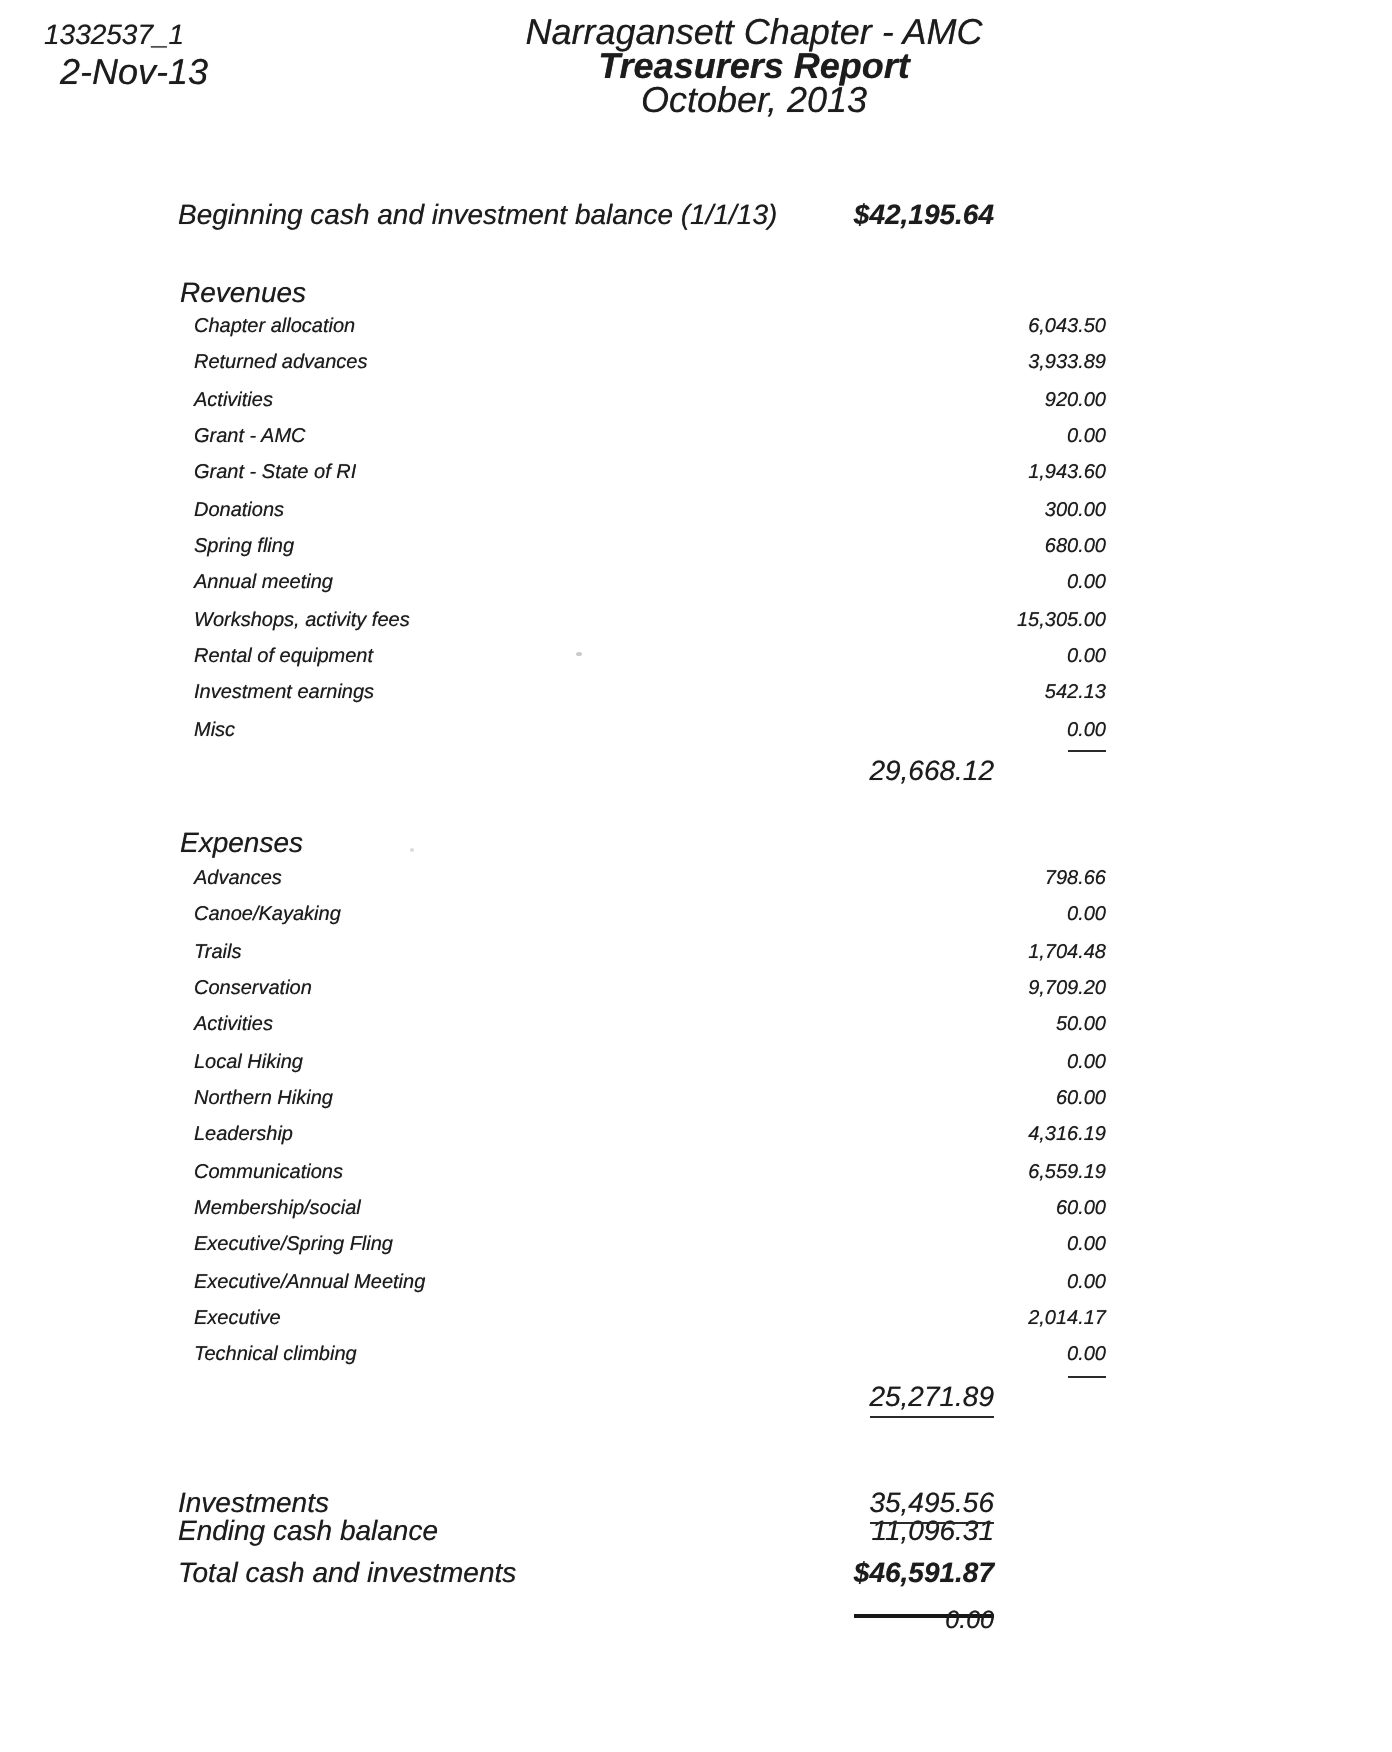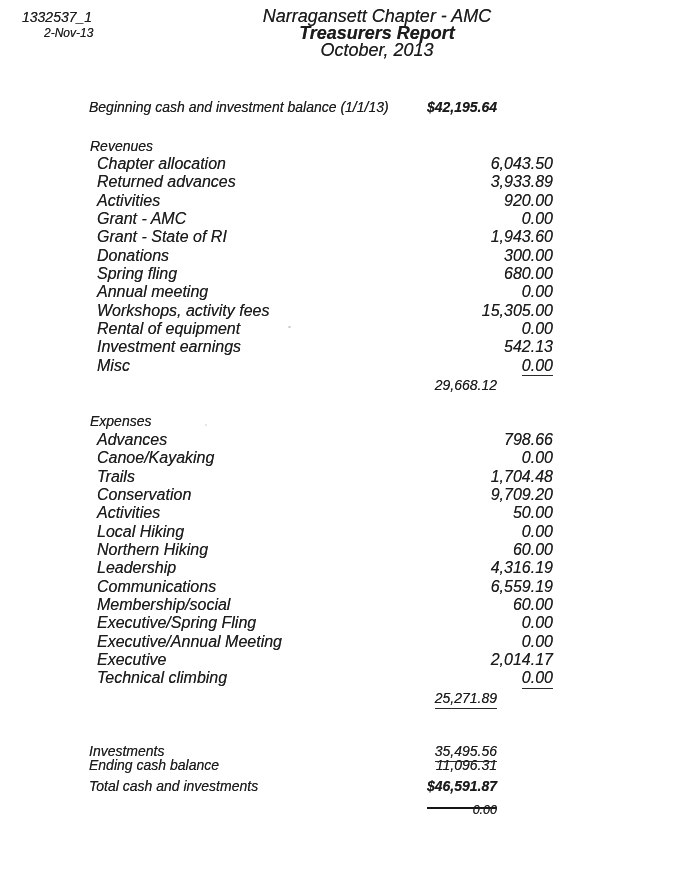--- a/index.html
+++ b/index.html
@@ -11,41 +11,41 @@
     font-family: "Liberation Sans", "DejaVu Sans", sans-serif;
     color: #1c1c1c;
     overflow: hidden;
     text-shadow: 0 0 0.35px rgba(40,40,40,0.75); 
     font-style: italic;
   }
   .abs { position: absolute; }
 
   
   #doc-id   { left: 22px; top: 9px;  font-size: 14px; }
-  #doc-date { left: 44px; top: 26px; font-size: 12px; text-align: center; }
+  #doc-date { left: 30px; top: 26px; font-size: 18px; text-align: center; }
 
   
   #report-header { left: 59px; top: 8px; width: 636px; text-align: center; }
   #report-header .hline { font-size: 18px; line-height: 17px; }
   #report-header .bold  { font-weight: bold; }
 
   
   .row { position: absolute; left: 0; width: 548px; height: 19px; font-size: 14px; line-height: 18px; }
   .lbl-sect  { position: absolute; left: 90px; }
   .lbl-main  { position: absolute; left: 89px; } 
   .amt-outer { position: absolute; right: 51px;  text-align: right; margin-left: 44px; } 
   .bold { font-weight: bold; }
   .u1 { border-bottom: 1.5px solid #2a2a2a; padding-bottom: 0.5px; }
   .u2 { border-bottom: 2.5px solid #161616; padding-bottom: 12px; }
 
   
   .items { position: absolute; left: 0; width: 696px; }
   #revenues-items { top: 155px; }
   #expenses-items { top: 431px; }
-  .item-row { position: relative; height: 18.34px; font-size: 16px; line-height: 18.34px; }
+  .item-row { position: relative; height: 18.34px; font-size: 10px; line-height: 18.34px; }
   .item-label  { position: absolute; left: 97px; white-space: nowrap; }
   .item-amount { position: absolute; right: 143px; text-align: right; }
 
   
   .speck { position: absolute; background: #8a8a8a; border-radius: 50%; }
   #speck-1 { left: 288px; top: 326px; width: 3px; height: 2px; opacity: .45; }
   #speck-2 { left: 205px; top: 424px; width: 2px; height: 2px; opacity: .3; }
 
   #check-value { font-size: 12.5px; }
 </style>

